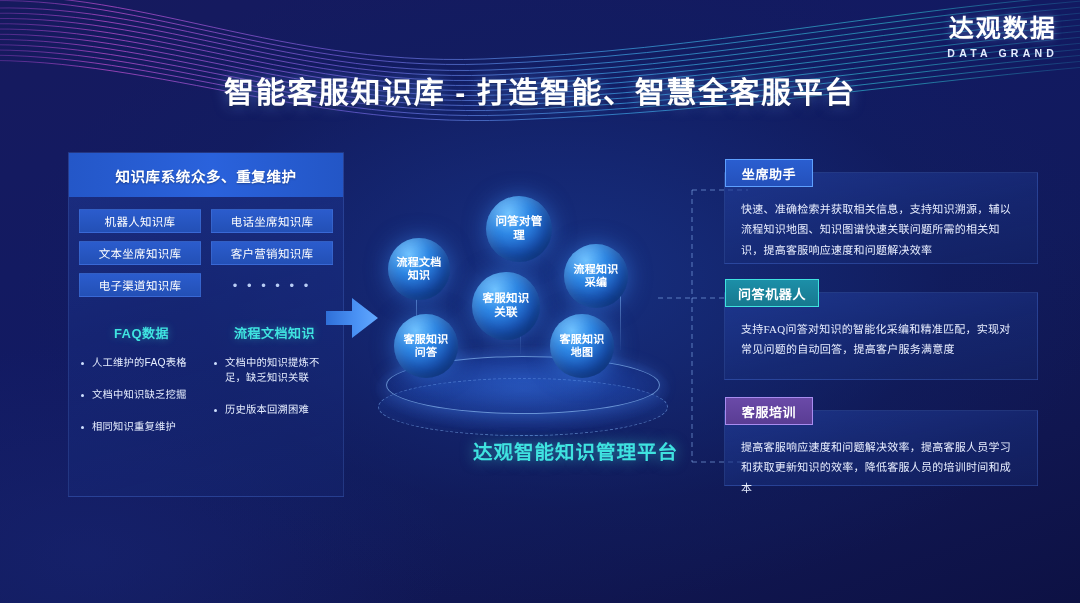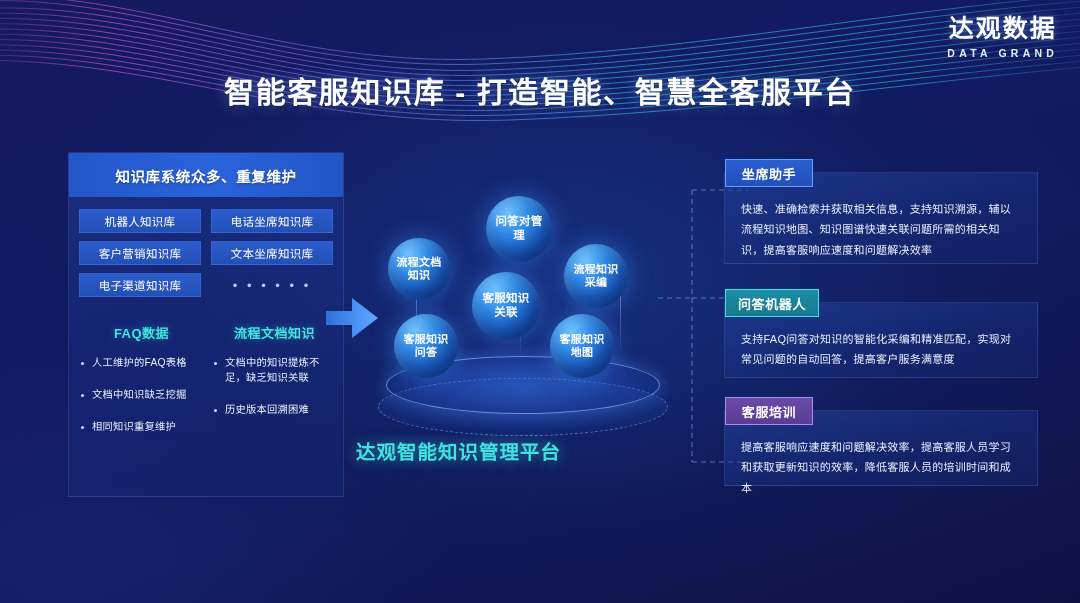--- a/index.html
+++ b/index.html
@@ -226,24 +226,24 @@
       radial-gradient(circle at 34% 26%, #6fc2ff 0%, #2f8ae8 32%, #1f64cf 62%, #134aa8 84%, #0e3a8c 100%);
     box-shadow:
       0 0 22px rgba(60,140,245,0.5),
       inset -6px -9px 18px rgba(8,30,80,0.55),
       inset 4px 5px 12px rgba(160,215,255,0.28);
   }
   .orb span { display: block; padding: 0 6px; }
 
   .platform-label {
     position: absolute;
-    left: 356px;
+    left: 368px;
     top: 436px;
     width: 310px;
-    text-align: left;
+    text-align: right;
     font-size: 19.5px;
     font-weight: 700;
     color: #3fe3e0;
     letter-spacing: 1px;
     text-shadow: 0 0 14px rgba(63,227,224,0.55);
   }
 
   
   .connectors {
     position: absolute;
@@ -289,21 +289,21 @@
   }
   .card-body {
     padding: 26px 16px 16px 16px;
     font-size: 11px;
     line-height: 1.85;
     color: #e8eeff;
     letter-spacing: 0.25px;
   }
 
   #c1 { top: 172px; height: 92px; }
-  #c2 { top: 302px; height: 76px; }
+  #c2 { top: 292px; height: 88px; font-family: Liberation Serif, serif; }
   #c3 { top: 410px; height: 76px; }
 </style>
 </head>
 <body>
 
 <div id="slide">
 
   <svg class="waves" viewBox="0 0 1130 150" preserveAspectRatio="none">
     <defs>
       <linearGradient id="wg" x1="0" y1="0" x2="1" y2="0">
@@ -337,22 +337,22 @@
     <div class="logo-en">DATA GRAND</div>
   </div>
 
   <h1 class="page-title">智能客服知识库 - 打造智能、智慧全客服平台</h1>
 
   <section class="left-panel">
     <div class="lp-head">知识库系统众多、重复维护</div>
     <div class="lp-chip-grid">
         <div class="chip">机器人知识库</div>
         <div class="chip">电话坐席知识库</div>
+        <div class="chip">文本坐席知识库</div>
         <div class="chip">客户营销知识库</div>
-        <div class="chip">文本坐席知识库</div>
         <div class="chip">电子渠道知识库</div>
         <div class="chip dots">• • • • • •</div>
       </div>
     <div class="lp-cols">
         <div>
           <div class="col-title">FAQ数据</div>
           <ul class="bullets">
             <li>人工维护的FAQ表格</li>
             <li>文档中知识缺乏挖掘</li>
             <li>相同知识重复维护</li>

